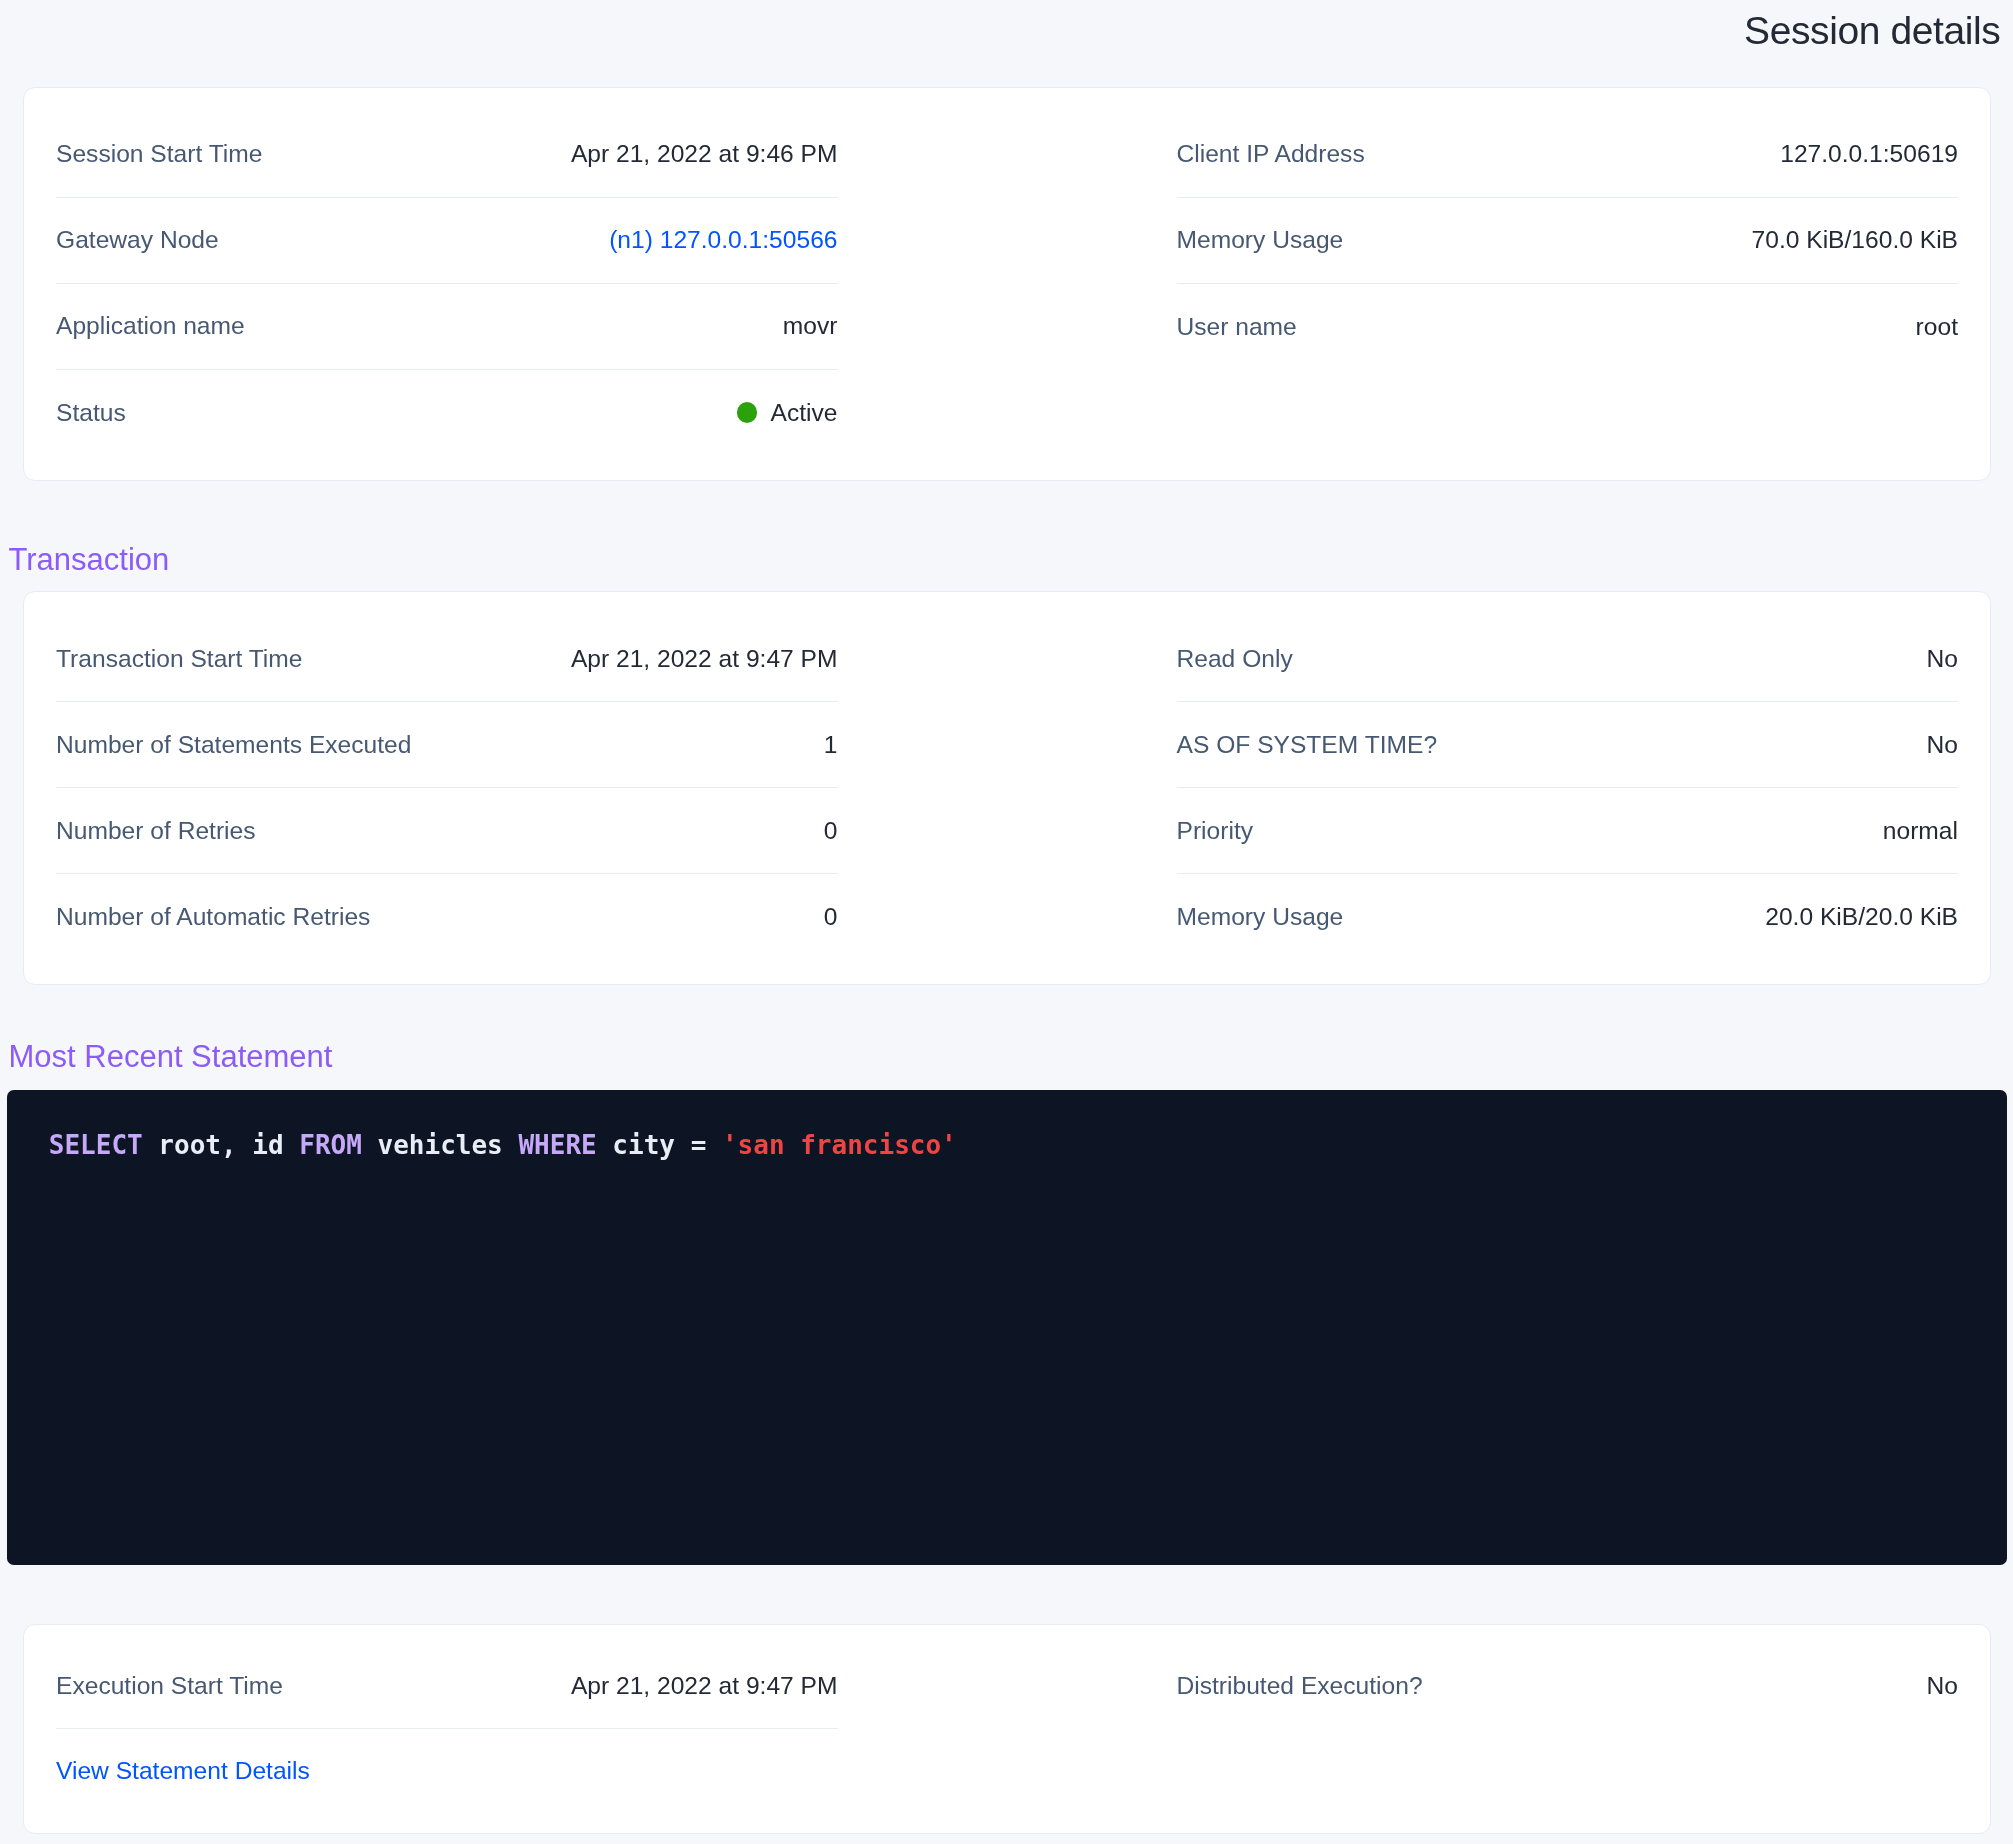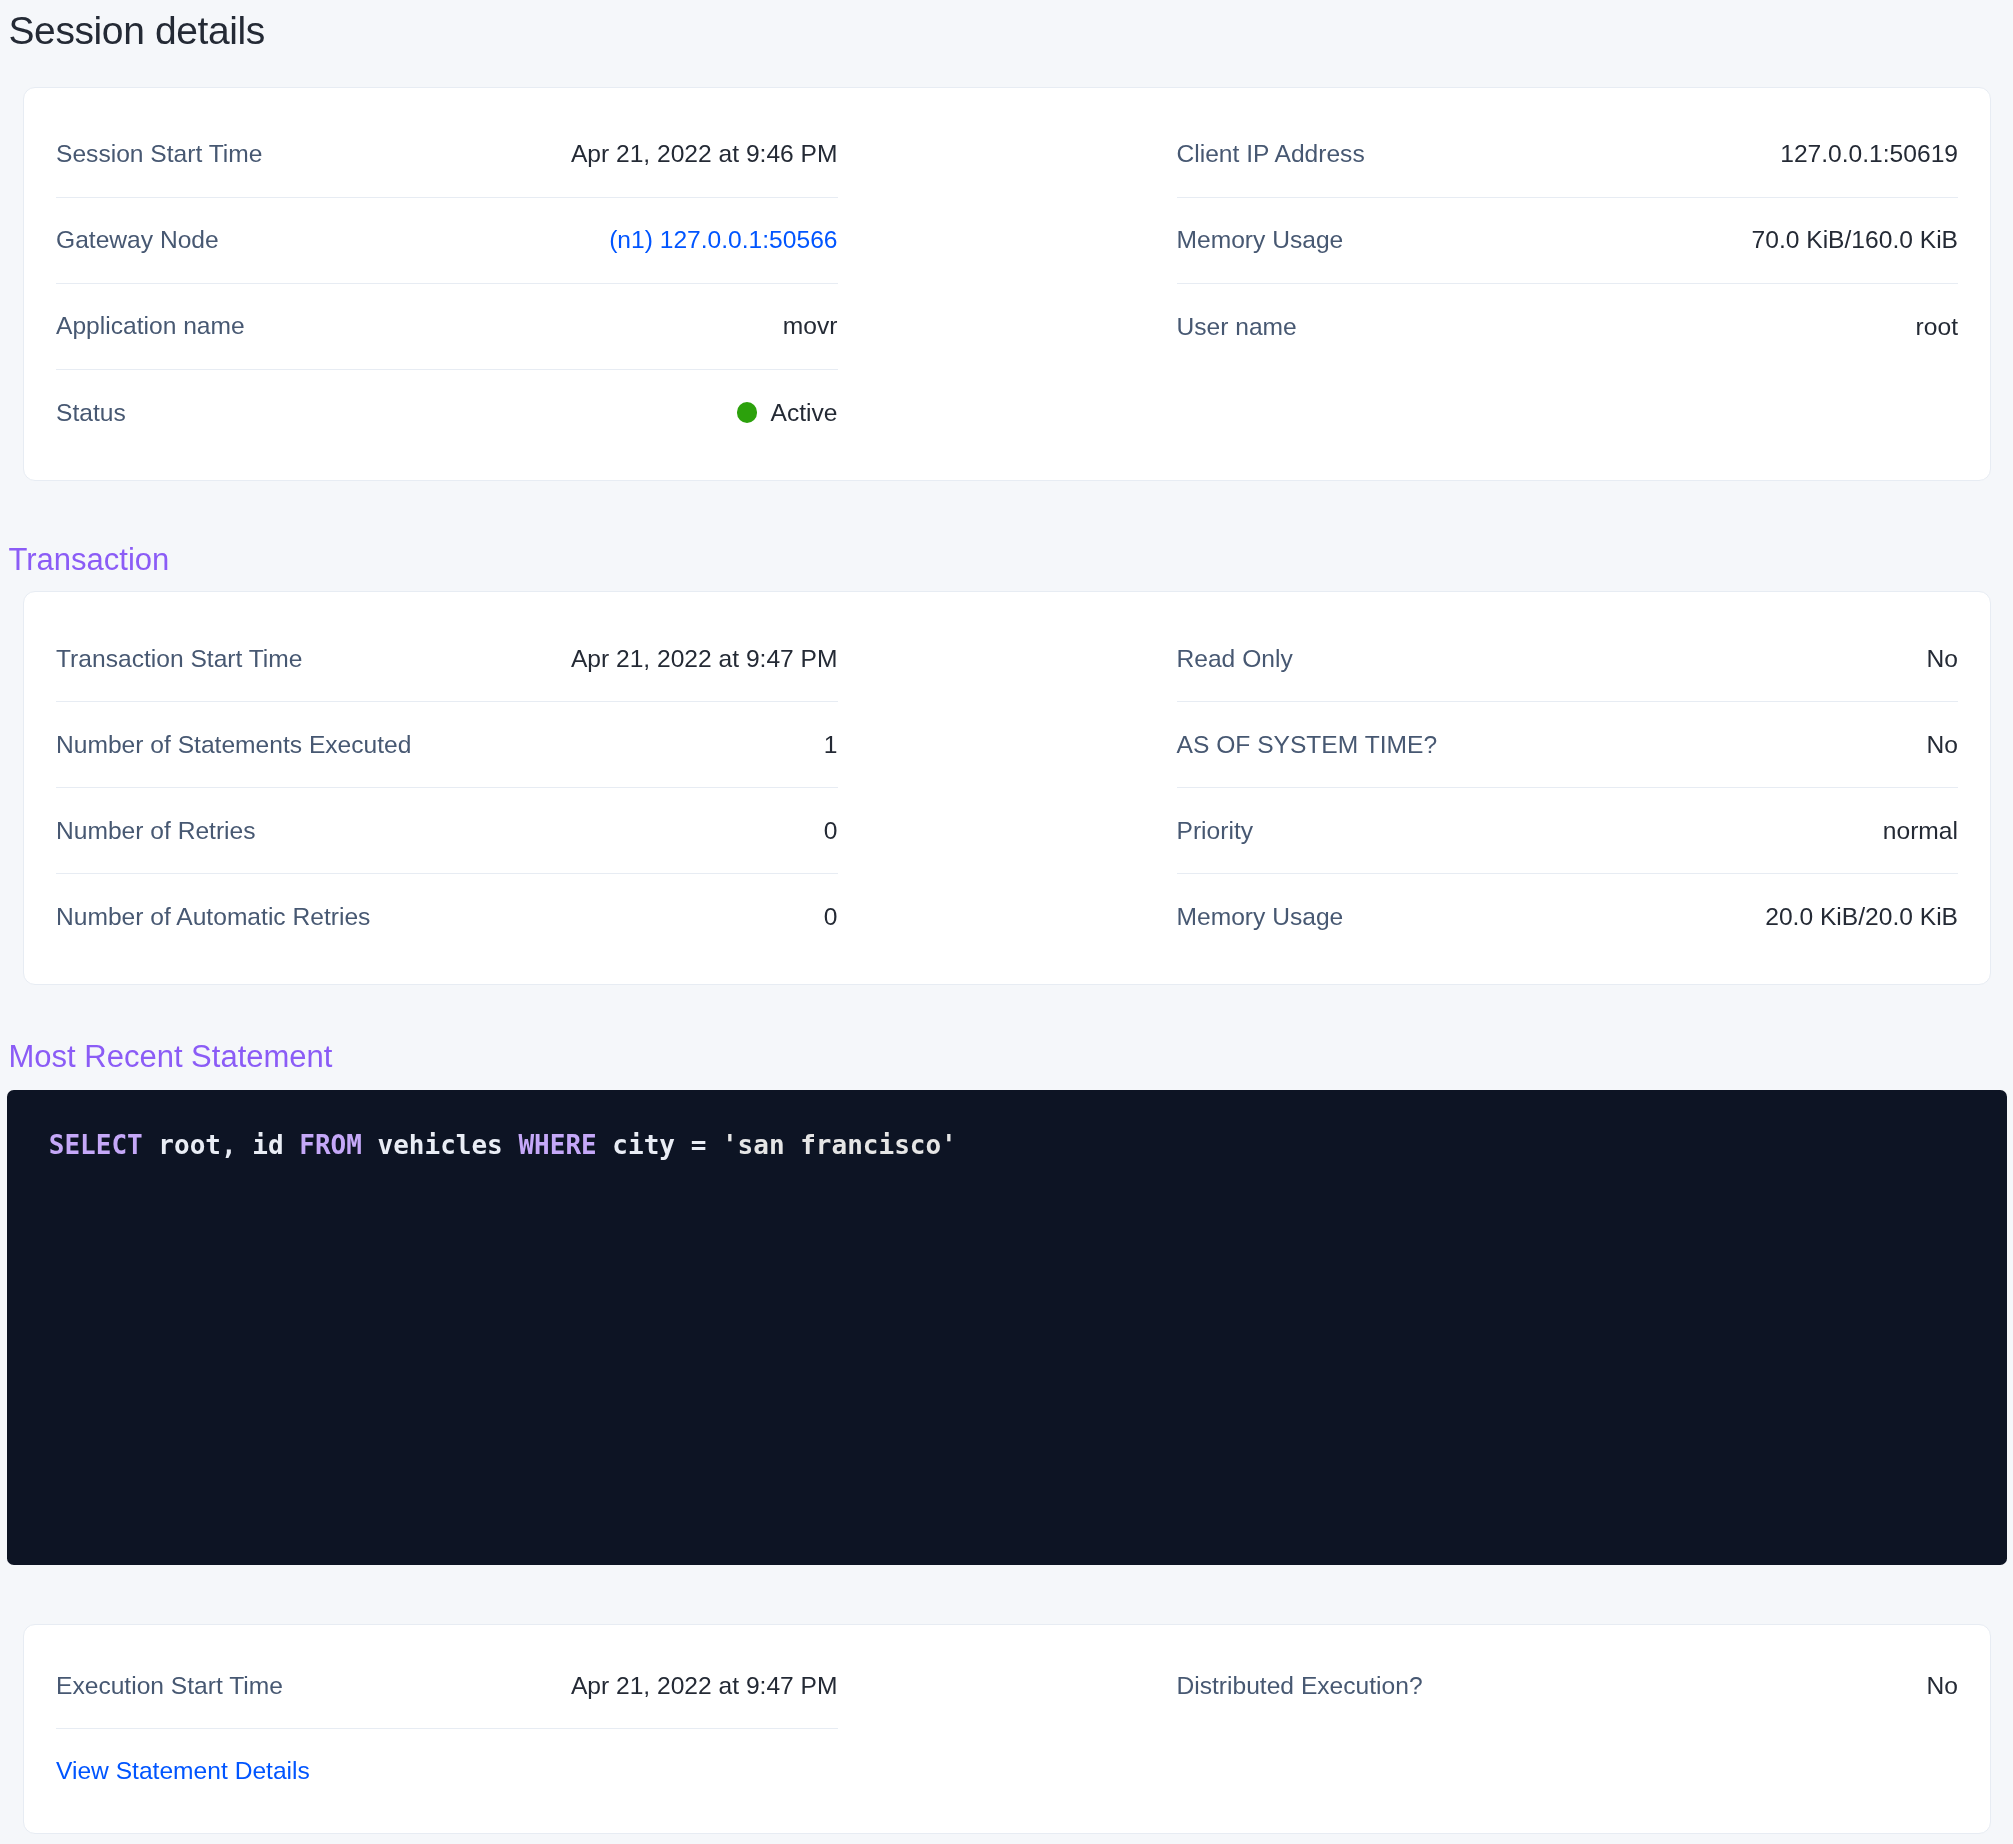--- a/index.html
+++ b/index.html
@@ -8,21 +8,21 @@
     height: 1844px;
     background: #f5f7fa;
     font-family: "Liberation Sans", sans-serif;
     color: #242a35;
     overflow: hidden;
   }
 
   
   .page-header {
     display: flex;
-    justify-content: flex-start;
+    justify-content: flex-end;
     align-items: flex-start;
     padding: 8.5px 13.6px 0 8.5px;
   }
   .page-title {
     font-size: 39px;
     font-weight: 500;
     color: #242a35;
     letter-spacing: -0.4px;
   }
   .header-buttons { display: flex; gap: 13.6px; margin-top: 6.8px; }
@@ -98,21 +98,21 @@
     border-radius: 6.8px;
     padding: 37px 42px;
     font-family: "DejaVu Sans Mono", monospace;
     font-size: 26px;
     font-weight: 700;
     line-height: 1.45;
     white-space: pre-wrap;
   }
   .sql-kw    { color: #c5a8f8; }
   .sql-plain { color: #e9edf5; }
-  .sql-str   { color: #e5e5e5; }
+  .sql-str   { color: #ef4444; }
 
   
   .card-execution { margin-top: 59px; }
   .card-execution .card-grid { padding: 18.6px 32px; }
   .card-execution .row { height: 85px; }
   .link-row { justify-content: flex-start; font-weight: 500; }
 </style>
 </head>
 <body>
 

